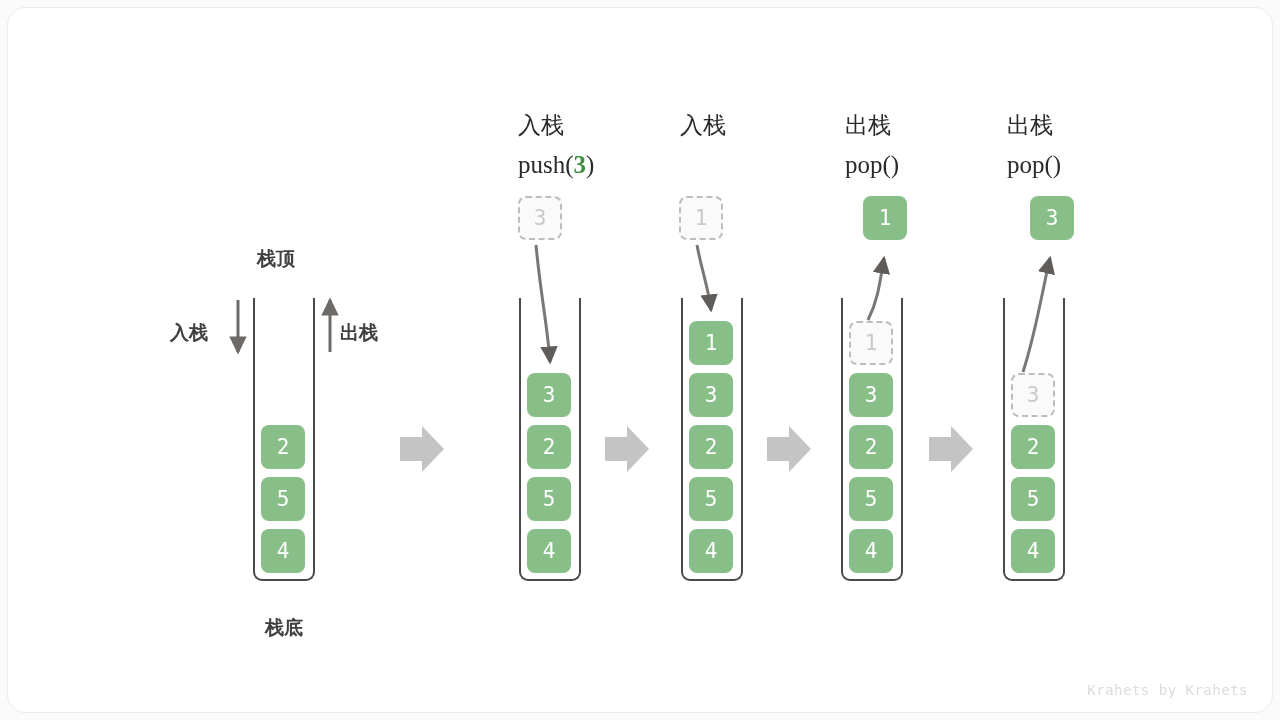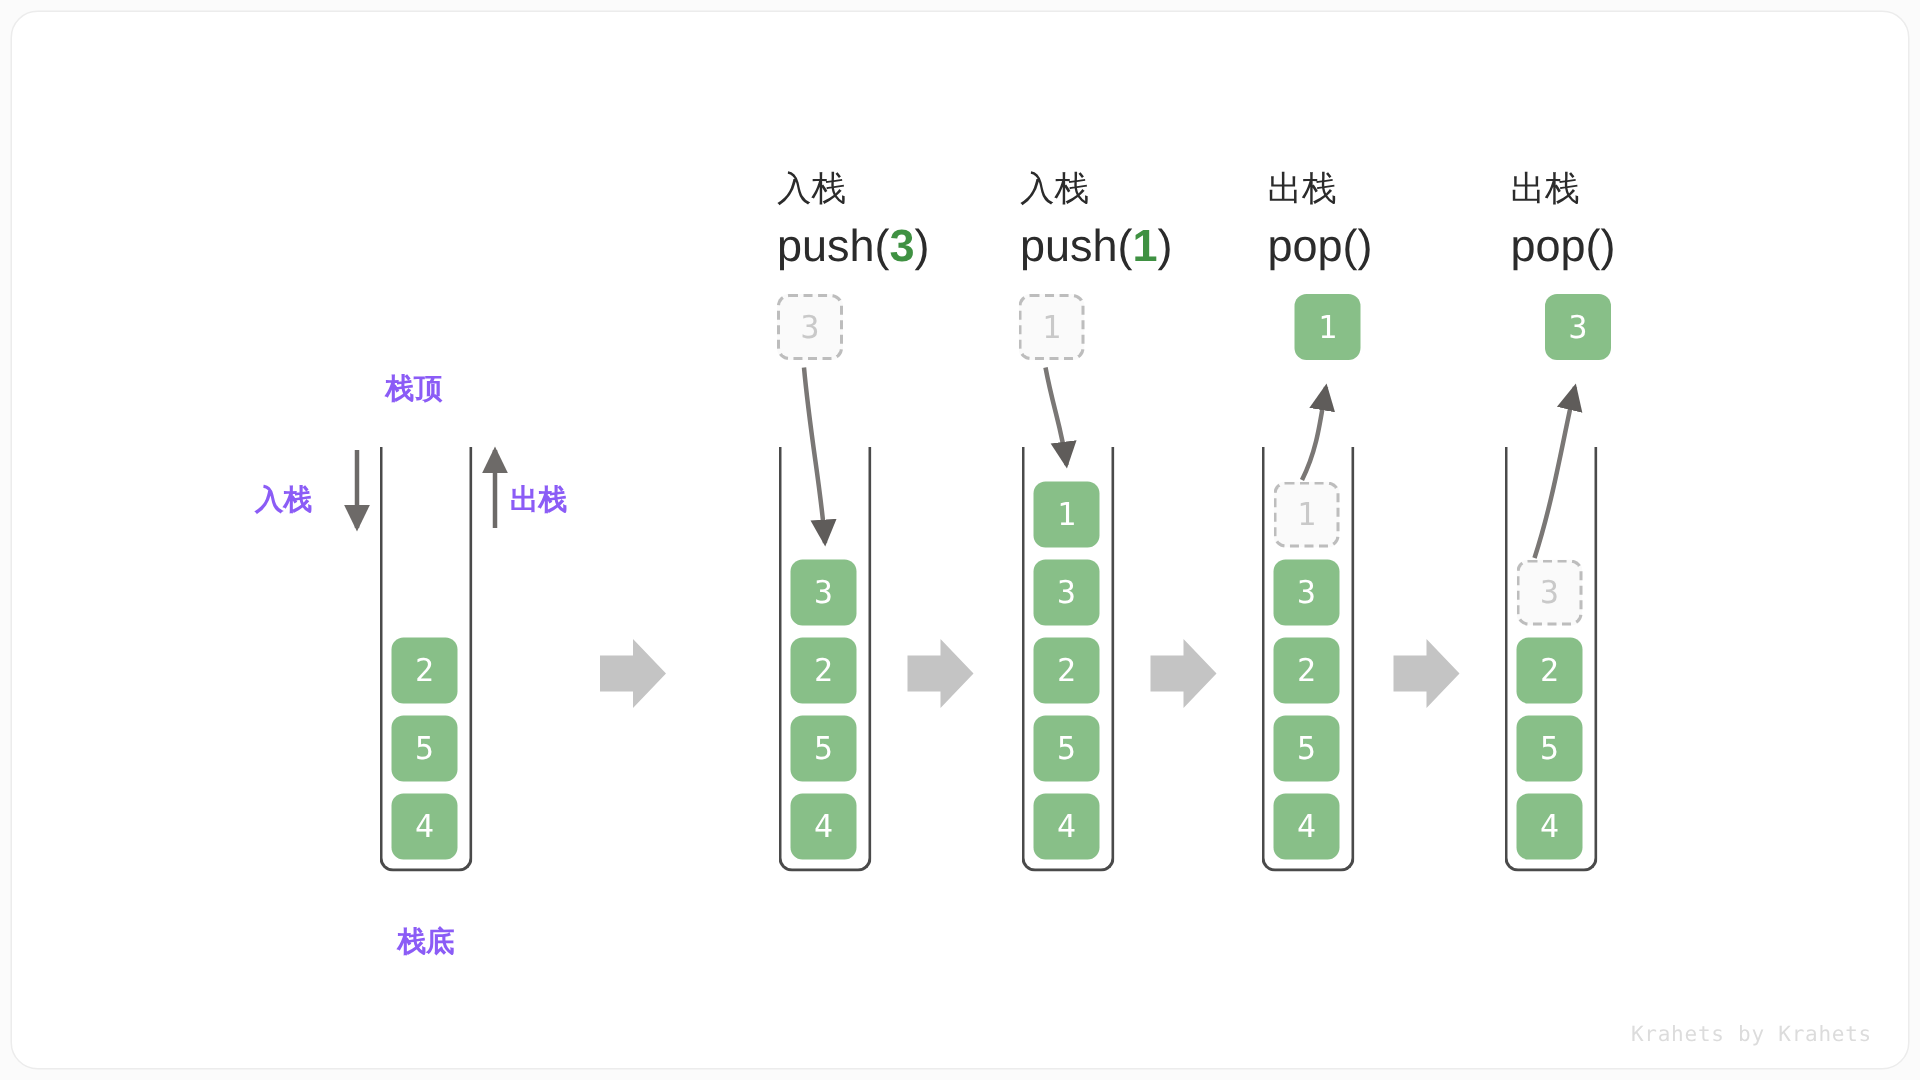--- a/index.html
+++ b/index.html
@@ -49,40 +49,40 @@
     color: #333333;
     letter-spacing: 1px;
   }
 
   
   .lbl {
     position: absolute;
     font-family: "Liberation Sans", sans-serif;
     font-size: 19px;
     font-weight: bold;
-    color: #8b5cf6;
+    color: #404040;
     white-space: nowrap;
   }
 
   
   .op-head {
     position: absolute;
     white-space: nowrap;
     line-height: 40px;
   }
   .op-head .cn {
     display: block;
     font-family: "Liberation Sans", sans-serif;
     font-size: 23px;
     color: #2b2b2b;
   }
   .op-head .code {
     display: block;
-    font-family: Liberation Sans, sans-serif;
-    font-size: 30px;
+    font-family: Liberation Serif, serif;
+    font-size: 25px;
     color: #2b2b2b;
   }
   .op-head .code .num {
     color: #3f9142;
     font-weight: bold;
   }
 
   
   .stack {
     position: absolute;
@@ -152,21 +152,20 @@
   <div class="lbl" style="left:170px; top:320px;">入栈</div>
   <div class="lbl" style="left:340px; top:320px;">出栈</div>
 
   <div class="op-head" style="left:518px; top:105px;">
     <span class="cn">入栈</span>
     <span class="code"><span>push(</span><span class="num">3</span><span>)</span></span>
   </div>
 
   <div class="op-head" style="left:680px; top:105px;">
     <span class="cn">入栈</span>
-    <span class="code"><span>push(</span><span class="num">1</span><span>)</span></span>
   </div>
 
   <div class="op-head" style="left:845px; top:105px;">
     <span class="cn">出栈</span>
     <span class="code"><span>pop(</span><span class="num"></span><span>)</span></span>
   </div>
 
   <div class="op-head" style="left:1007px; top:105px;">
     <span class="cn">出栈</span>
     <span class="code"><span>pop(</span><span class="num"></span><span>)</span></span>

